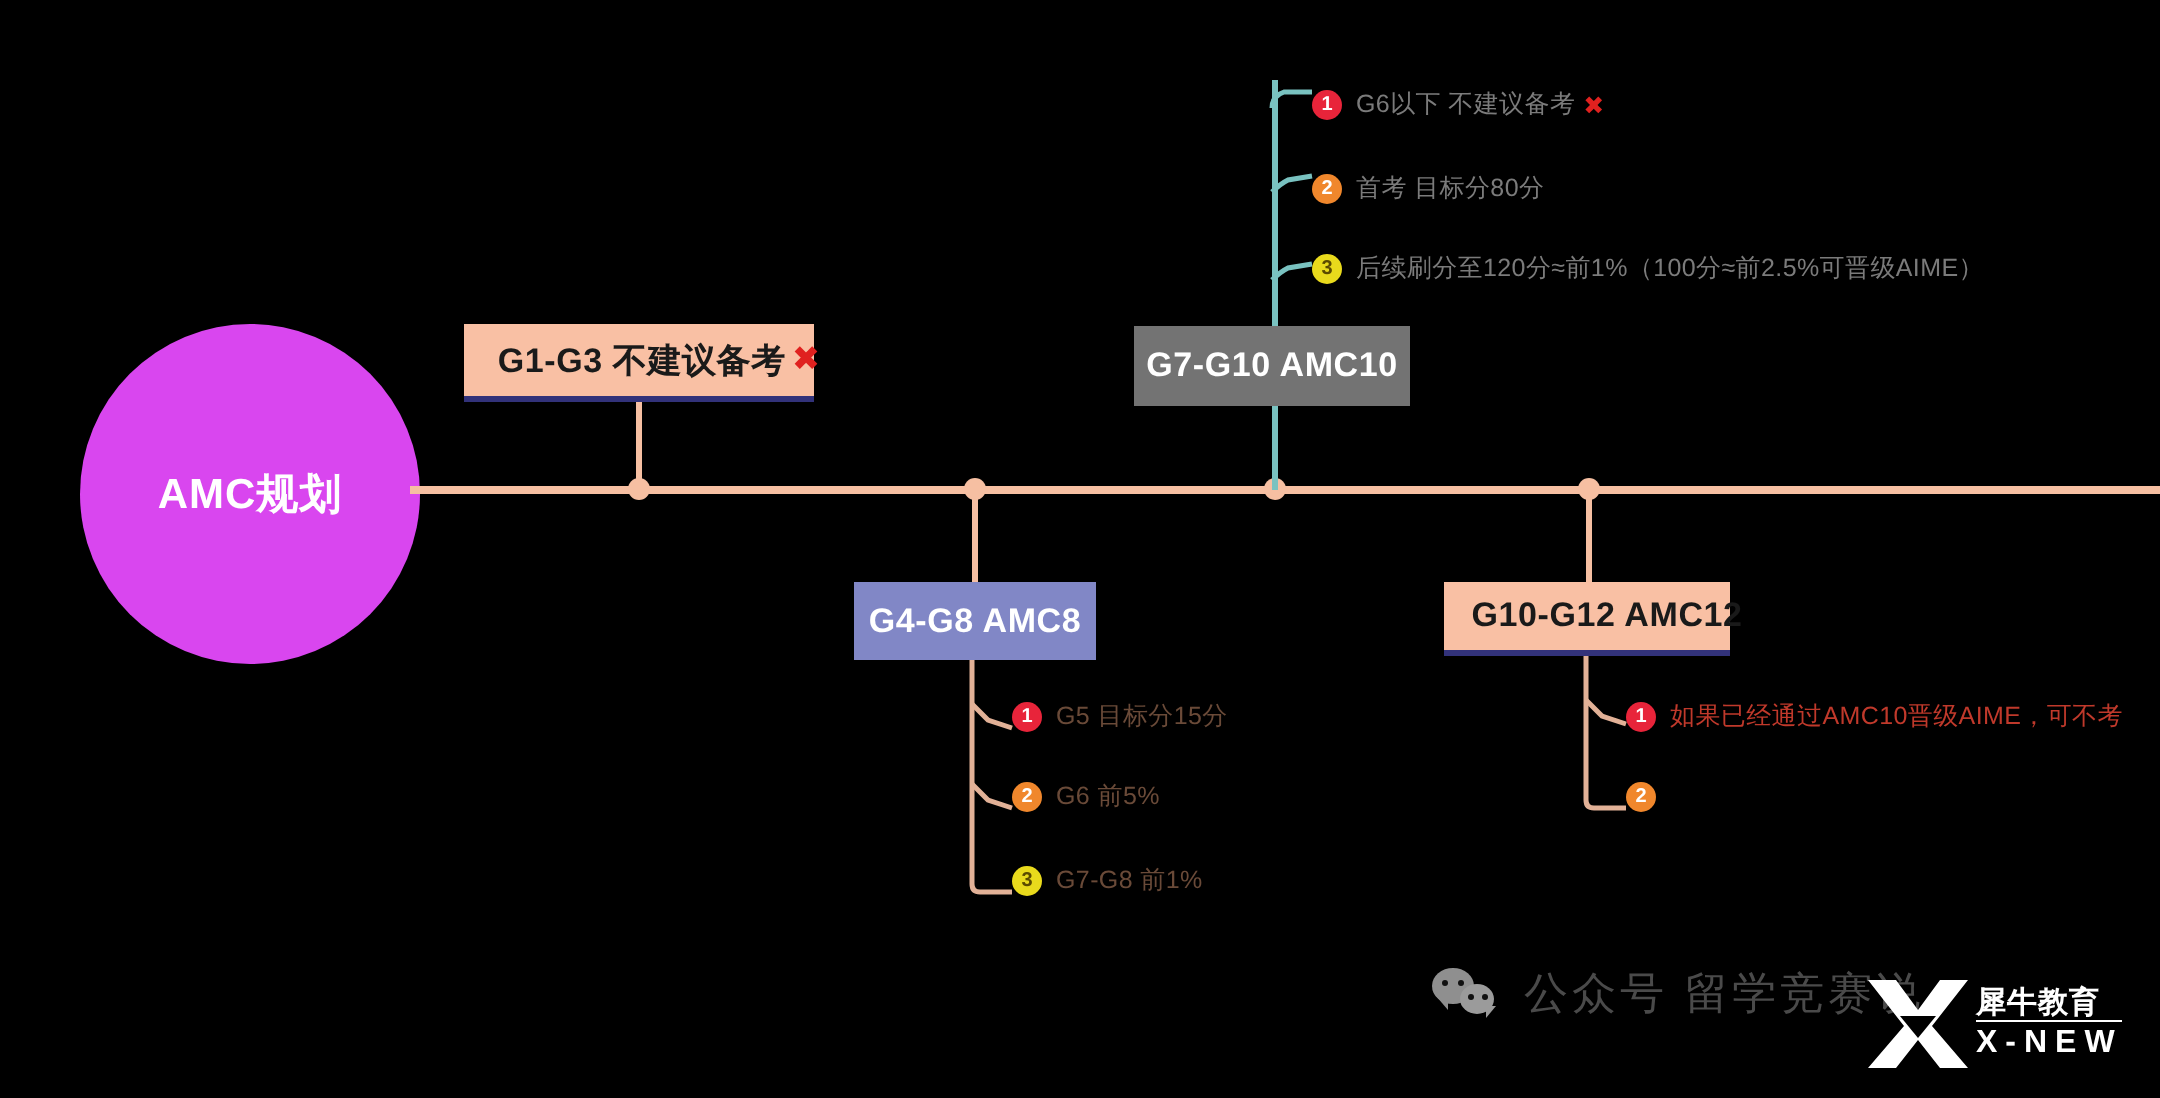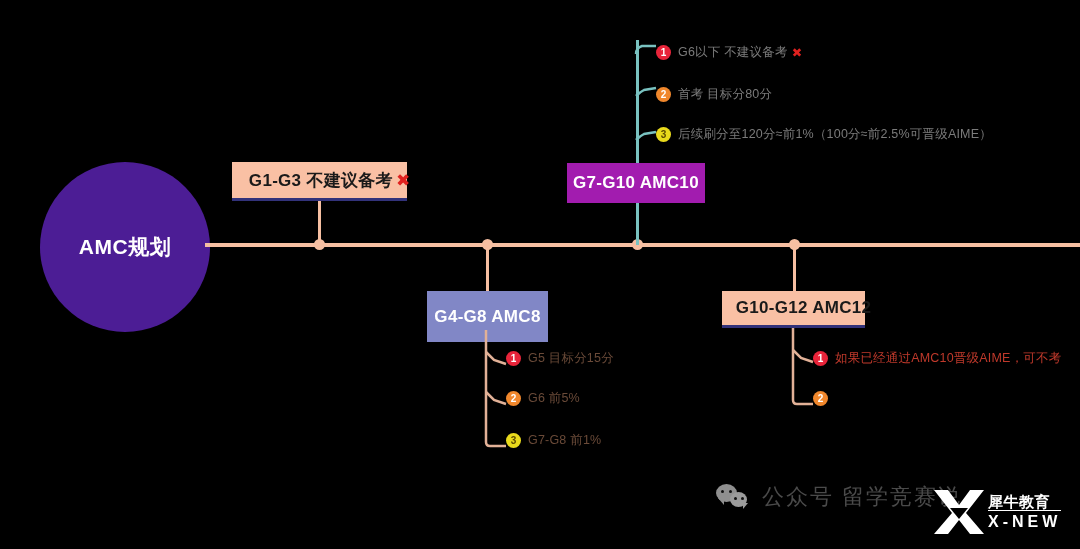--- a/index.html
+++ b/index.html
@@ -22,21 +22,21 @@
   }
 
   
   .root-circle {
     position: absolute;
     left: 40px;
     top: 162px;
     width: 170px;
     height: 170px;
     border-radius: 50%;
-    background: #4c1d95;
+    background: #d946ef;
     display: flex;
     align-items: center;
     justify-content: center;
   }
   .root-circle .root-label {
     color: #ffffff;
     font-size: 21px;
     font-weight: bold;
     letter-spacing: 0.5px;
     white-space: nowrap;
@@ -85,21 +85,21 @@
   .node.peach {
     background: #f9c0a4;
     border-bottom: 3px solid #32327a;
   }
   .node.peach .node-label { color: #1a1a1a; margin-left: 20px; }
   .node.indigo {
     background: #8187c6;
   }
   .node.indigo .node-label { color: #ffffff; }
   .node.mauve {
-    background: #a21caf;
+    background: #737373;
   }
   .node.mauve .node-label { color: #ffffff; }
   .node .x-mark {
     color: #e0211f;
     font-size: 17px;
     font-weight: bold;
     margin-left: 3px;
   }
 
   
@@ -243,21 +243,21 @@
   <div class="stem" style="left:318px; top:198px; height:46px;"></div>
   <div class="stem" style="left:486px; top:245px; height:48px;"></div>
   <div class="stem teal" style="left:636px; top:40px; height:205px;"></div>
   <div class="stem" style="left:793px; top:245px; height:48px;"></div>
 
   <div class="node peach" style="left:232px; top:162px; width:175px; height:39px;">
     <span class="node-label">G1-G3 不建议备考</span>
     <span class="x-mark">✖</span>
   </div>
 
-  <div class="node indigo" style="left:427px; top:291px; width:121px; height:51px;">
+  <div class="node indigo" style="left:427px; top:291px; width:121px; height:39px;">
     <span class="node-label">G4-G8 AMC8</span>
   </div>
 
   <div class="node mauve" style="left:567px; top:163px; width:138px; height:40px;">
     <span class="node-label">G7-G10 AMC10</span>
   </div>
 
   <div class="node peach" style="left:722px; top:291px; width:143px; height:37px;">
     <span class="node-label">G10-G12 AMC12</span>
   </div>

